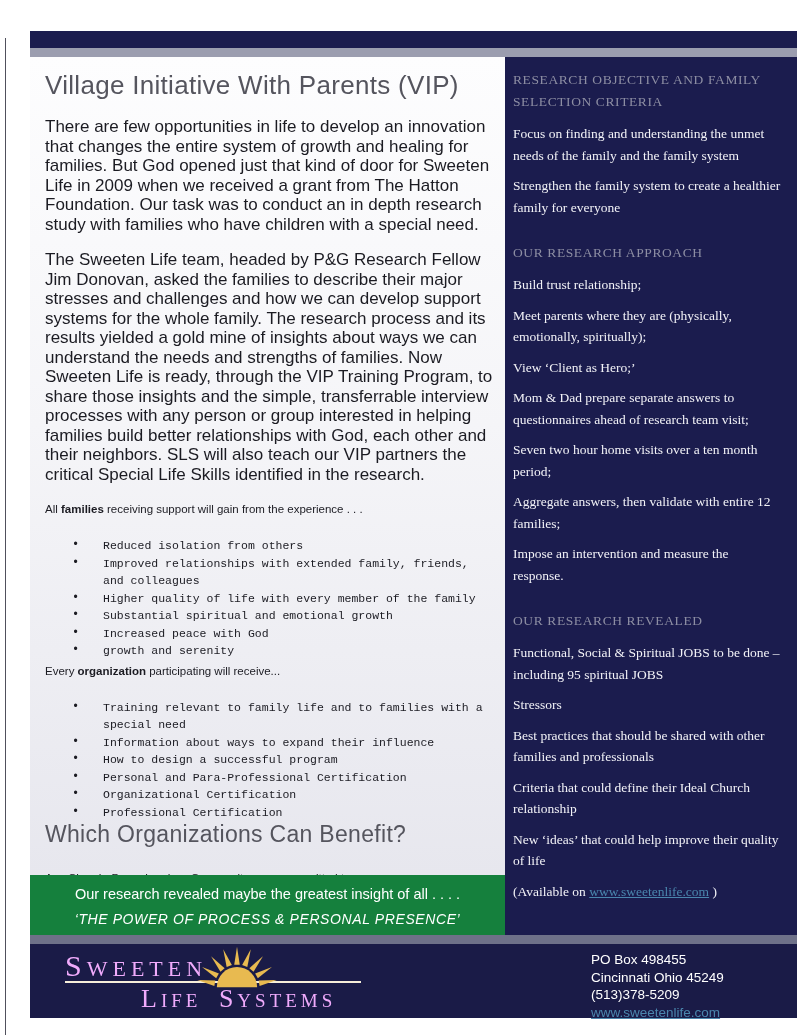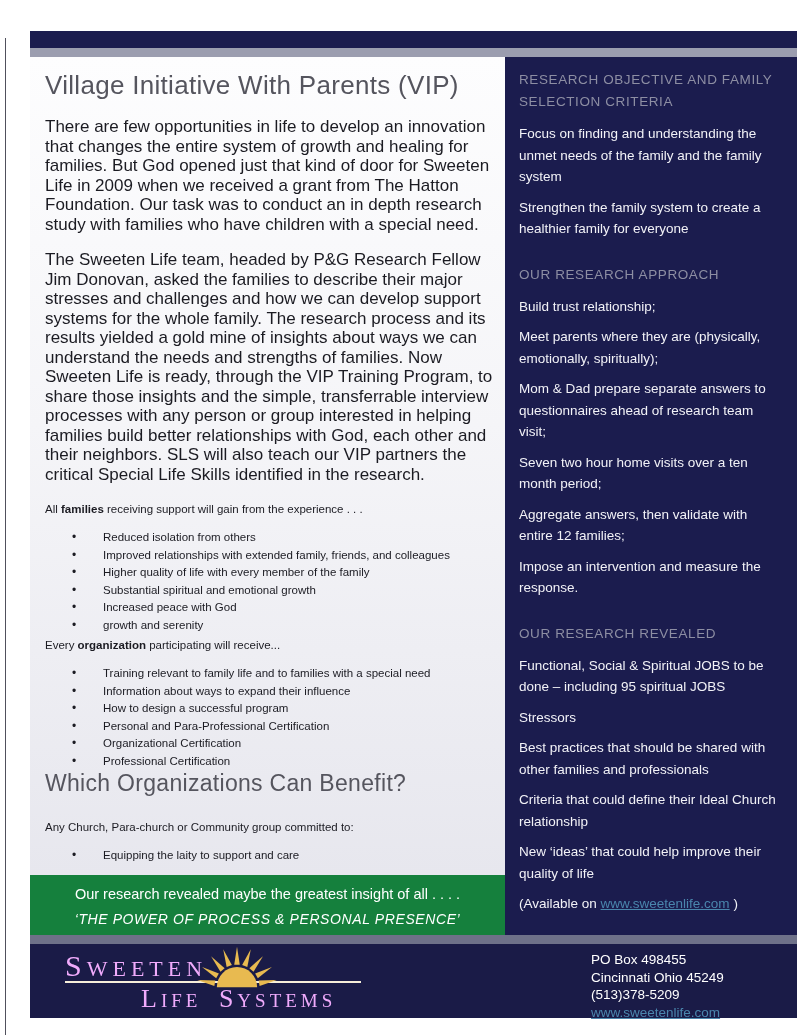--- a/index.html
+++ b/index.html
@@ -21,33 +21,33 @@
     flex:1; overflow:hidden;
     background:linear-gradient(180deg,#fdfdfe 0%,#f5f5f8 45%,#e7e7ee 100%);
     padding:13px 12px 0 15px;
     color:#1b1b22;
   }
   .doc-title { font-size:26px; color:#55555e; letter-spacing:0.3px; }
   .doc-subtitle { margin-top:13px; font-size:13.5px; line-height:18.5px; color:#a4a4ae; letter-spacing:0.4px; }
   .para { margin-top:16px; font-size:17px; line-height:19.5px; }
   .list-intro { margin-top:16px; font-size:11.5px; line-height:18px; }
   .list-intro b { font-weight:bold; }
-  ul.doc-list { list-style:none; margin-top:11px; padding-left:58px; }
+  ul.doc-list { list-style:none; margin-top:19px; padding-left:58px;font-family:Liberation Mono, monospace; }
   ul.doc-list li { position:relative; font-size:11.5px; line-height:17.5px; }
   ul.doc-list li::before { content:"•"; position:absolute; left:-31px; font-size:12px; }
   .tight { margin-top:2px; }
   .h2 { font-size:23px; color:#55555e; letter-spacing:0.3px; }
   .benefit-intro { margin-top:22px; font-size:11.5px; line-height:17px; }
 
   .banner { height:60px; background:#15803d; text-align:center; color:#ffffff; padding-top:11px; }
   .banner-line1 { font-size:14.5px; }
   .banner-line2 { margin-top:9px; font-size:14px; font-style:italic; letter-spacing:0.6px; }
 
   
-  .sidebar { width:292px; background:#1b1c4e; padding:12px 16px 0 14px; color:#f2f2f7; overflow:hidden; }
+  .sidebar { width:292px; background:#1b1c4e; padding:12px 16px 0 8px; color:#f2f2f7; overflow:hidden;font-family:Liberation Serif, serif; }
   .sb-heading { color:#8d8ea3; font-size:13.5px; line-height:22px; letter-spacing:0.6px; margin-bottom:10px; }
   .sb-heading.later { margin-top:24px; }
   .sb-item { font-size:13.5px; line-height:21.5px; margin-bottom:9px; }
   .sb-link, .ft-link { color:#4a86ad; text-decoration:underline; cursor:pointer; }
 
   
   .mid-strip { height:9px; background:#6e7189; }
   .footer { height:74px; background:#1a1b47; display:flex; padding:5px 16px 0 35px; }
   .logo-block { position:relative; width:340px; color:#f0abfc; font-family:"Liberation Serif", serif; }
   .logo-line1 { font-size:22px; letter-spacing:5px; }
@@ -114,20 +114,21 @@
     </div>
 
     <div class="sidebar">
       <div class="sb-heading">RESEARCH OBJECTIVE AND FAMILY SELECTION CRITERIA</div>
       <p class="sb-item">Focus on finding and understanding the unmet needs of the family and the family system</p>
       <p class="sb-item">Strengthen the family system to create a healthier family for everyone</p>
 
       <div class="sb-heading later">OUR RESEARCH APPROACH</div>
       <p class="sb-item">Build trust relationship;</p>
       <p class="sb-item">Meet parents where they are (physically, emotionally, spiritually);</p>
+      <p class="sb-item">View ‘Client as Hero;’</p>
       <p class="sb-item">Mom &amp; Dad prepare separate answers to questionnaires ahead of research team visit;</p>
       <p class="sb-item">Seven two hour home visits over a ten month period;</p>
       <p class="sb-item">Aggregate answers, then validate with entire 12 families;</p>
       <p class="sb-item">Impose an intervention and measure the response.</p>
 
       <div class="sb-heading later">OUR RESEARCH REVEALED</div>
       <p class="sb-item">Functional, Social &amp; Spiritual JOBS to be done – including 95 spiritual JOBS</p>
       <p class="sb-item">Stressors</p>
       <p class="sb-item">Best practices that should be shared with other families and professionals</p>
       <p class="sb-item">Criteria that could define their Ideal Church relationship</p>

